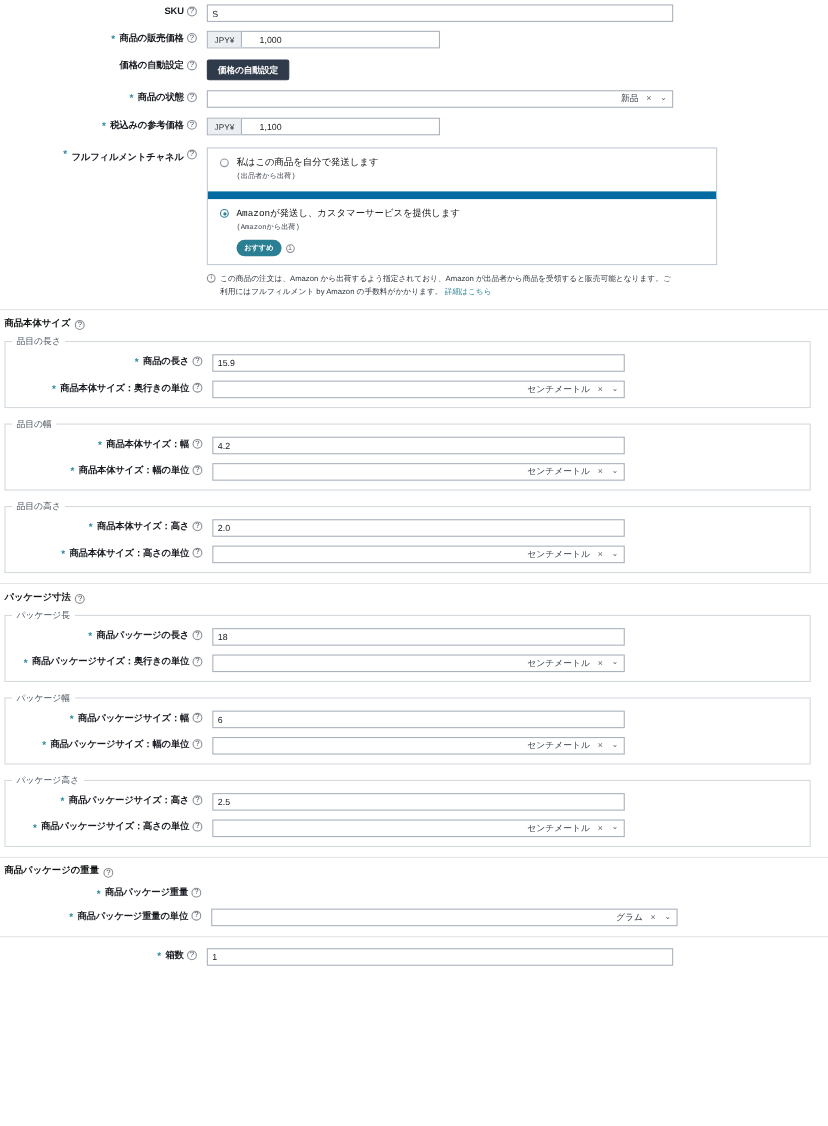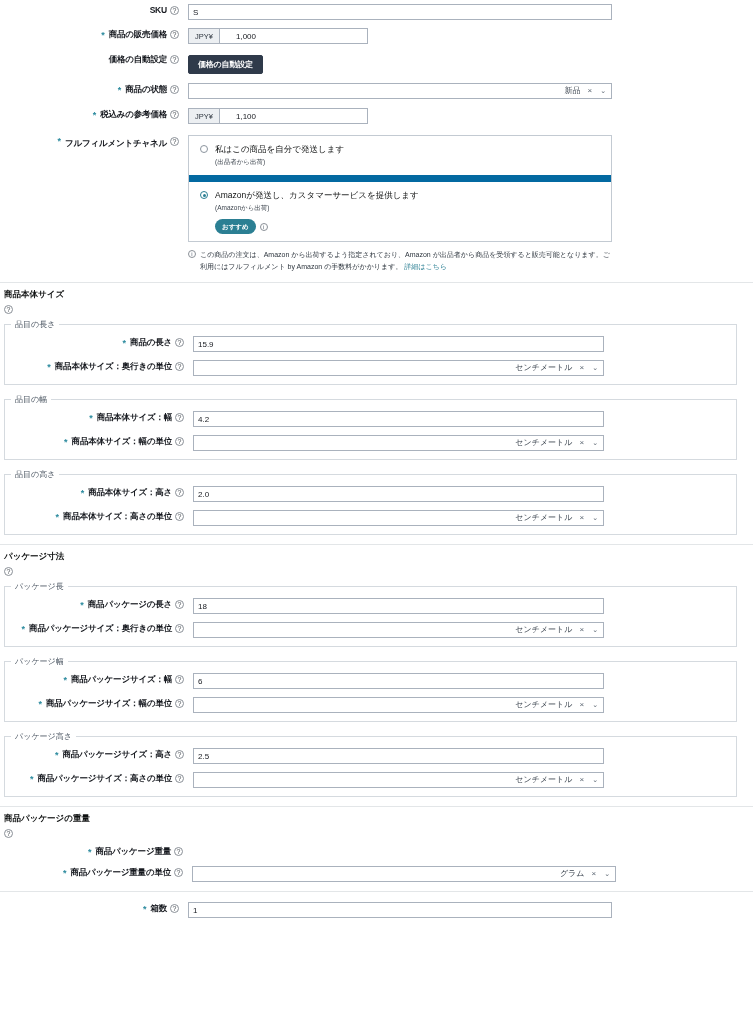--- a/index.html
+++ b/index.html
@@ -70,21 +70,21 @@
     font-size: 8px;
     line-height: 14px;
     padding: 0 4px;
     font-family: "Liberation Sans", sans-serif;
     color: #16191f;
     outline: none;
     display: block;
   }
   .tin::placeholder { color: #5f6b7a; }
   .w-wide { width: 424px; }
-  .w-mid  { width: 411px; }
+  .w-mid  { width: 375px; }
 
   
   .combo {
     height: 16px;
     border: 1px solid #aab2bd;
     background: #fff;
     display: flex;
     align-items: center;
     position: relative;
     font-size: 8px;
@@ -100,21 +100,21 @@
     cursor: pointer;
     user-select: none;
   }
   .combo .chev { font-size: 7px; margin-left: 8px; margin-right: 1px; }
 
   
   .cur {
     display: flex;
     height: 16px;
     border: 1px solid #aab2bd;
-    width: 180px;
+    width: 212px;
     background: #fff;
   }
   .cur .pre {
     background: #eceff2;
     border-right: 1px solid #aab2bd;
     font-size: 7.5px;
     color: #2c343d;
     display: flex;
     align-items: center;
     justify-content: center;
@@ -141,23 +141,24 @@
     font-size: 8px;
     font-weight: bold;
     padding: 3px 9px;
     cursor: pointer;
     font-family: "Liberation Sans", sans-serif;
     letter-spacing: -0.2px;
   }
 
   
   .fbox {
-    width: 424px;
+    width: 464px;
     border: 1px solid #c3cad2;
     background: #fff;
+    font-family: Liberation Mono, monospace;
   }
   .fopt {
     display: flex;
     gap: 7px;
     padding: 7px 9px 7px 11px;
     align-items: flex-start;
   }
   .fopt + .fopt { border-top: 7px solid #0369a1; }
   .radio {
     width: 8px; height: 8px;
@@ -207,27 +208,26 @@
     color: #2c343d;
     display: flex;
     gap: 4px;
   }
   .fnote a { color: #2b7f93; text-decoration: none; }
 
   
   .sep { border-top: 1px solid #e3e6e8; }
   .sect-hd {
     display: flex;
-    align-items: flex-start;
+    align-items: flex-end;
     gap: 4px;
     font-size: 8.5px;
     font-weight: bold;
     color: #0f1111;
     padding: 6px 0 5px 4px;
-    flex-direction: column;
   }
   fieldset.fs {
     border: 1px solid #d5dadf;
     margin: 0 16px 9px 4px;
     padding: 6px 0 8px 0;
   }
   fieldset.fs > legend {
     font-size: 8px;
     color: #4a5561;
     padding: 0 4px;

